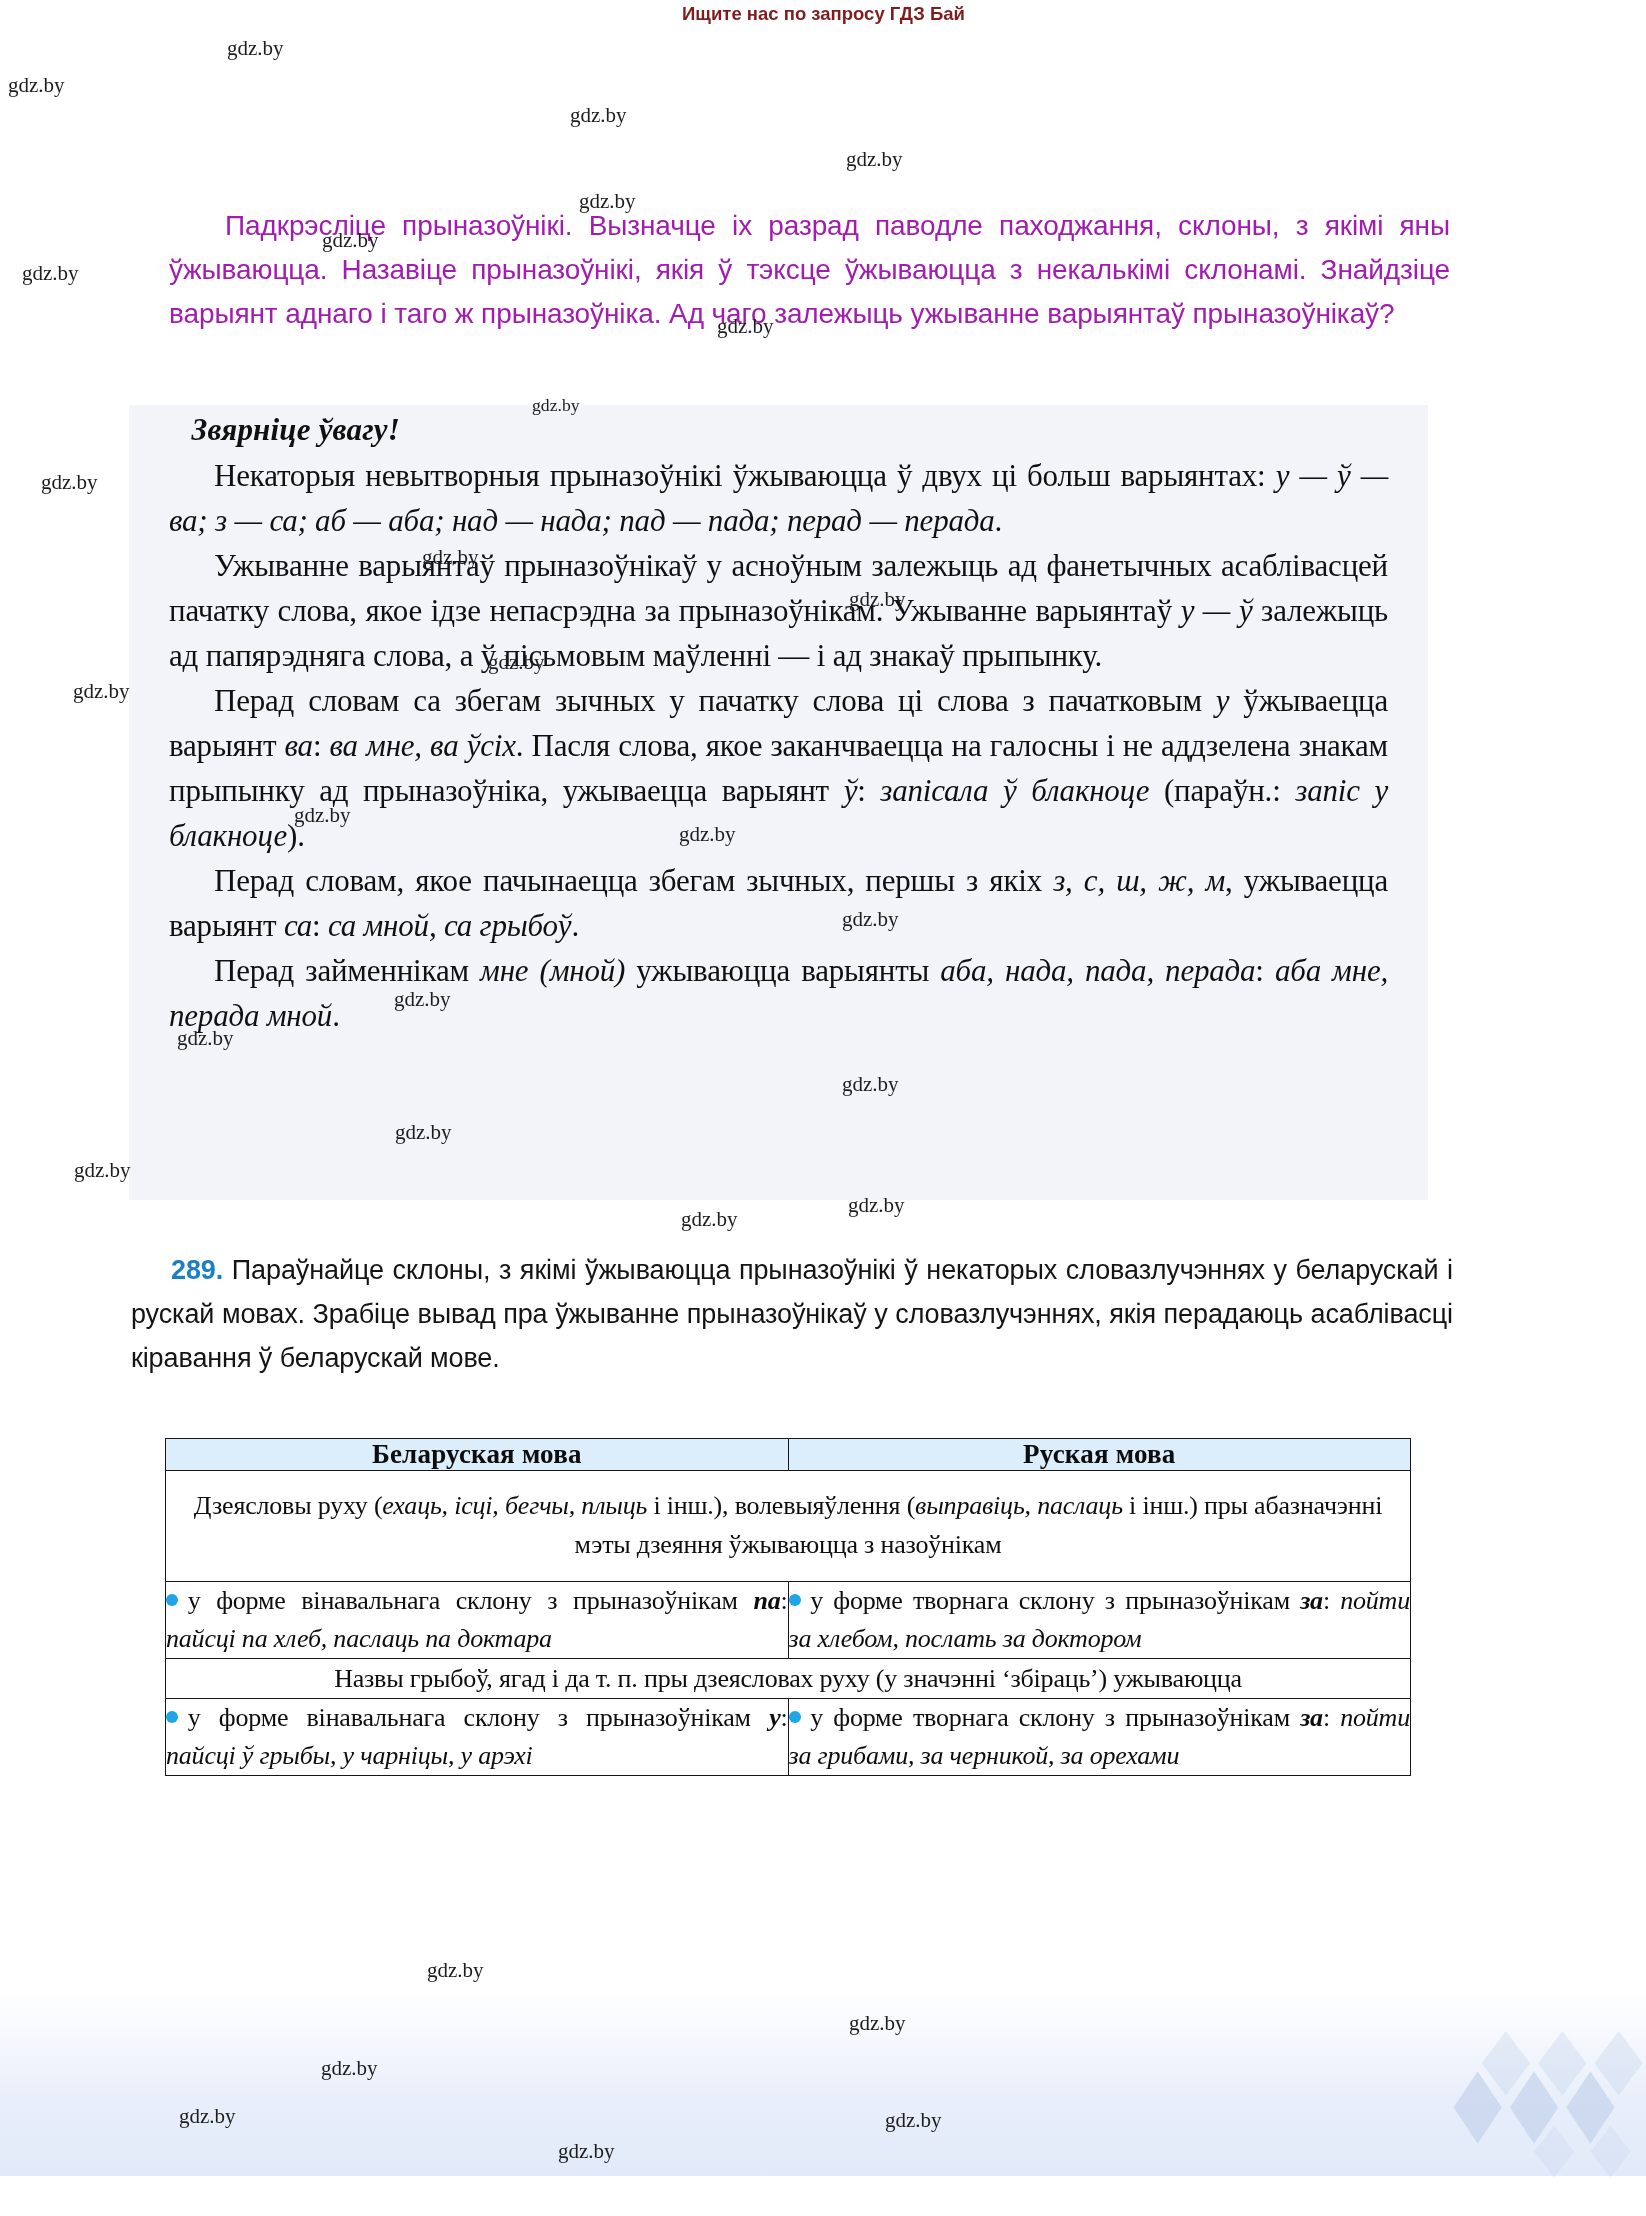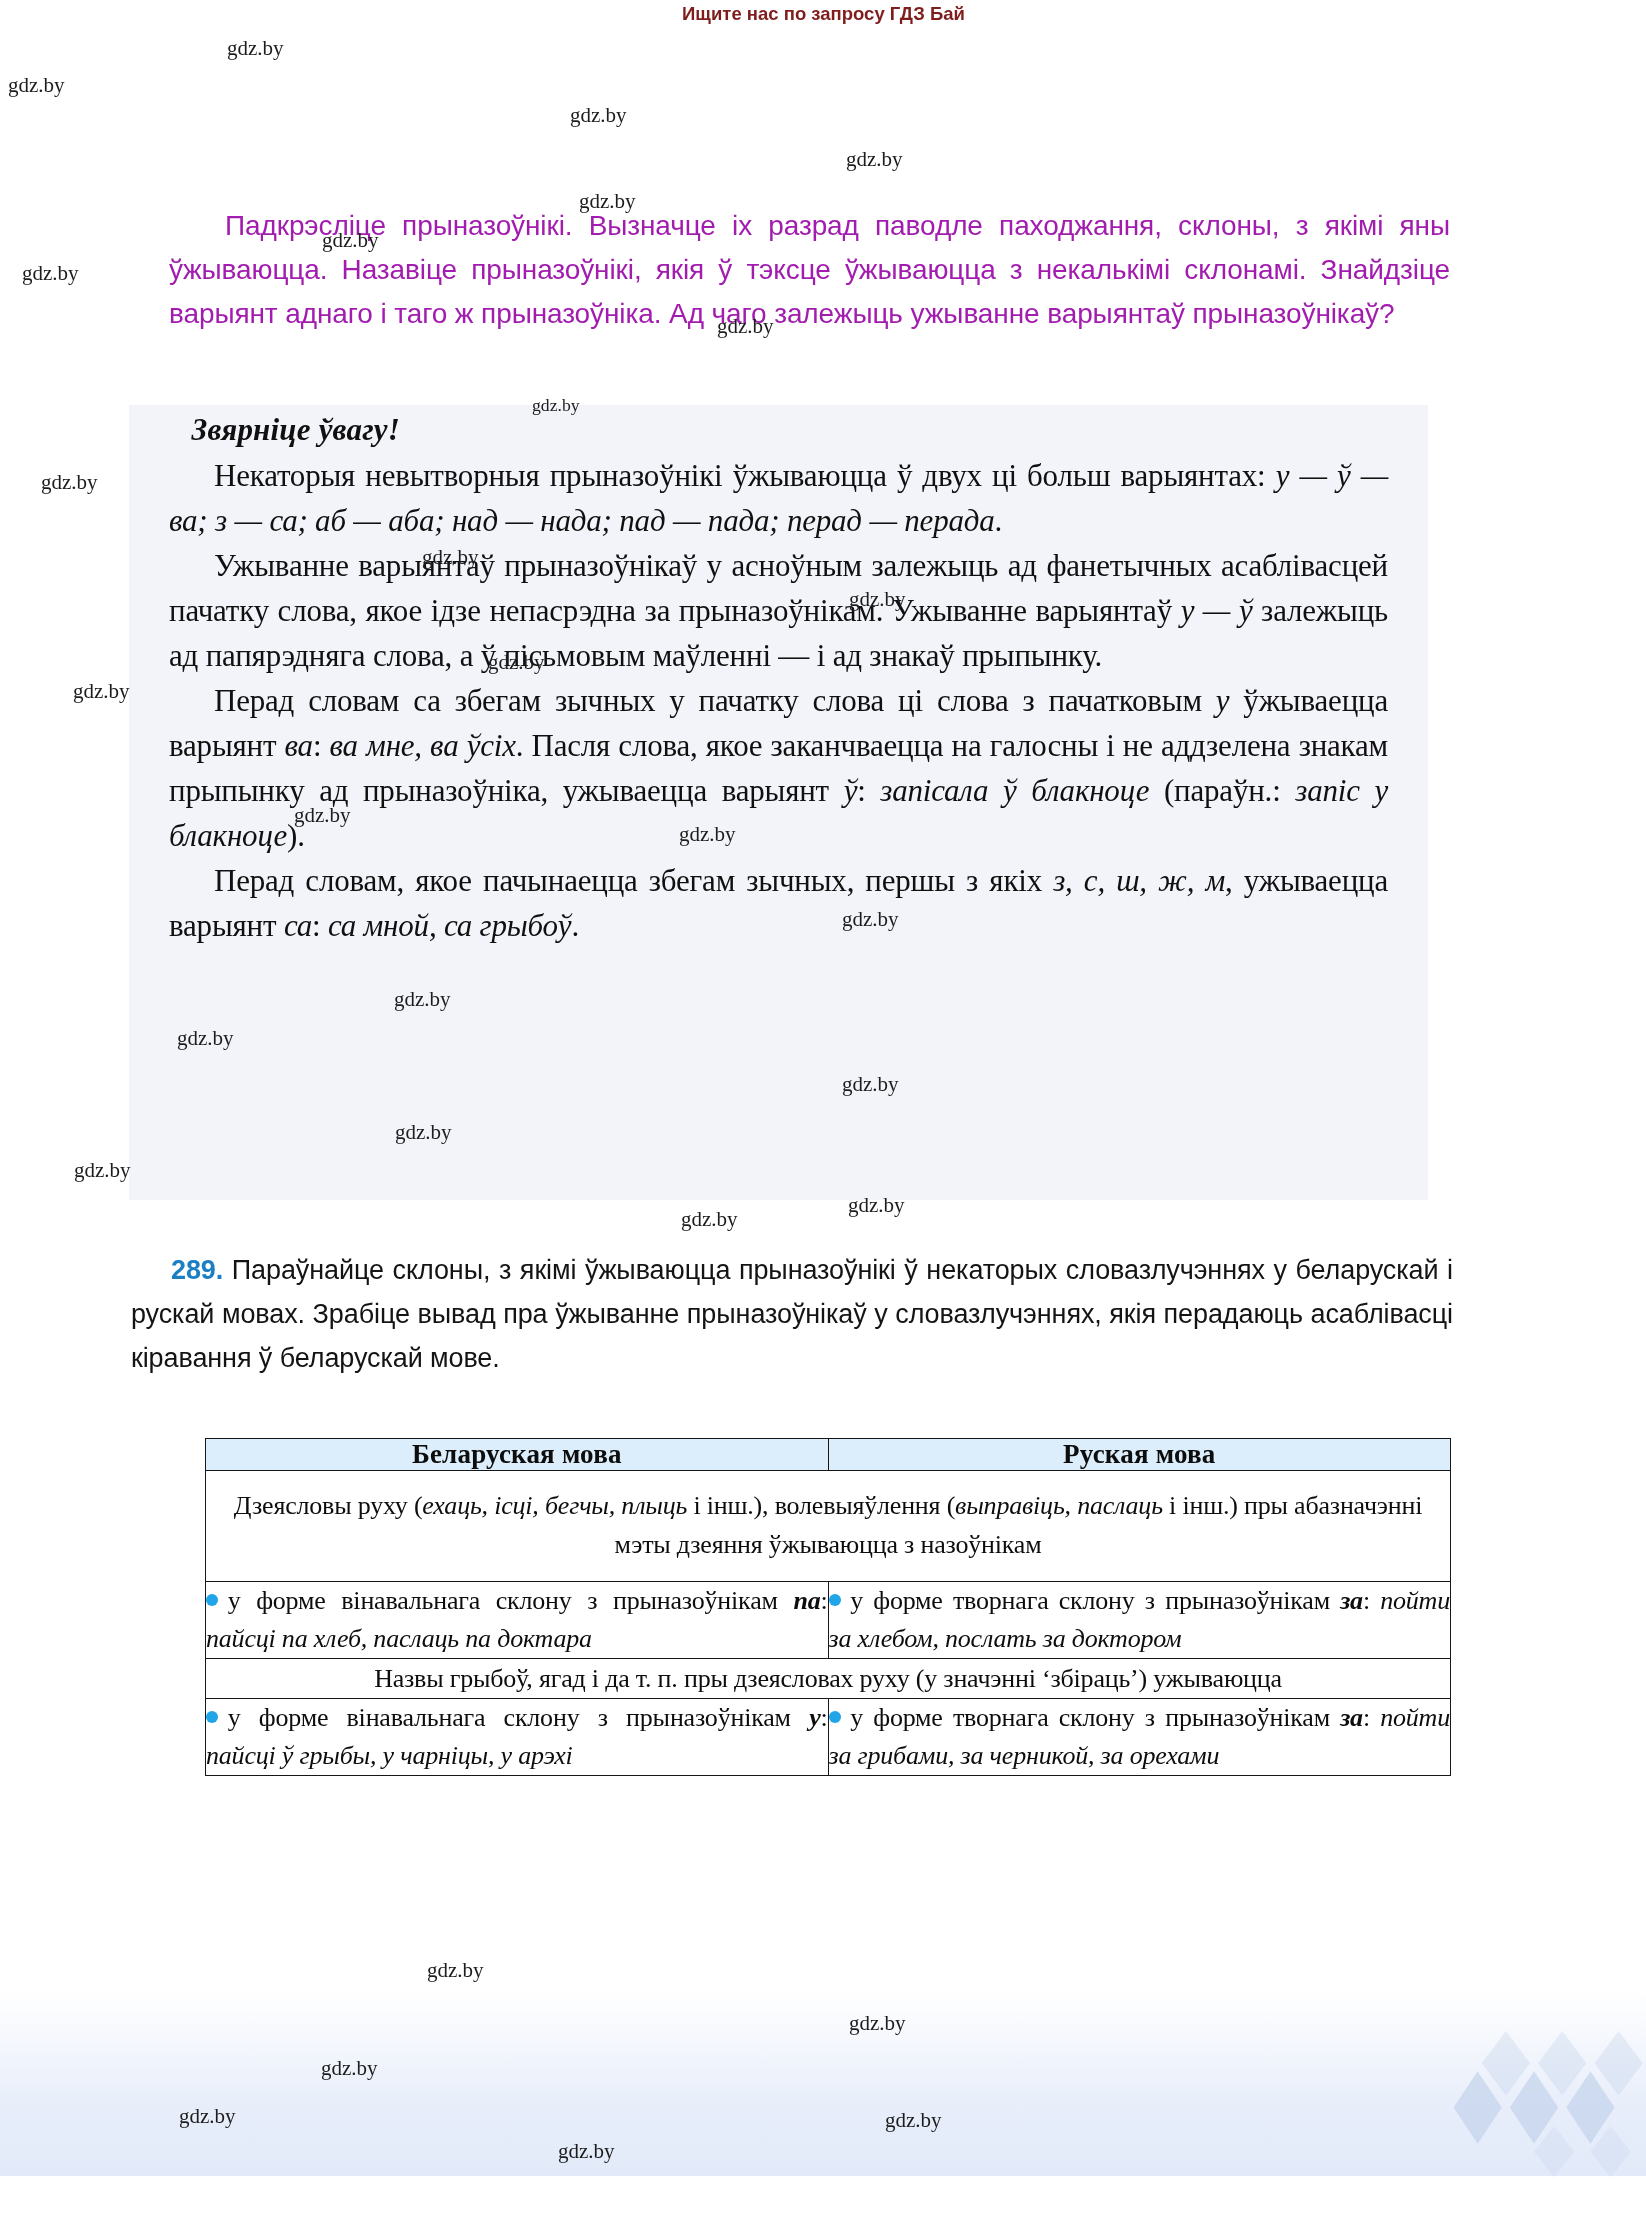--- a/index.html
+++ b/index.html
@@ -122,21 +122,20 @@
     top: 1438px;
     width: 1246px;
     z-index: 15;
   }
   table.cmp {
     border-collapse: collapse;
     width: 100%;
     font-family: "Liberation Serif", serif;
     color: #0d0d0d;
     table-layout: fixed;
-    margin-left: 40px;
   }
   table.cmp td, table.cmp th {
     border: 1.6px solid #161616;
     vertical-align: top;
     padding: 0;
   }
   th.hdr {
     background: #dceefb;
     font-family: "Liberation Serif", serif;
     font-weight: 700;
@@ -258,20 +257,21 @@
     <div class="note-title">Звярніце ўвагу!</div>
 
     <p class="note-par"><span>Некаторыя невытворныя прыназоўнікі ўжываюцца ў двух ці больш варыянтах: </span><i>у — ў — ва; з — са; аб — аба; над — нада; пад — пада; перад — перада</i><span>.</span></p>
 
     <p class="note-par"><span>Ужыванне варыянтаў прыназоўнікаў у асноўным залежыць ад фанетычных асаблівасцей пачатку слова, якое ідзе непасрэдна за прыназоўнікам. Ужыванне варыянтаў </span><i>у — ў</i><span> залежыць ад папярэдняга слова, а ў пісьмовым маўленні — і ад знакаў прыпынку.</span></p>
 
     <p class="note-par"><span>Перад словам са збегам зычных у пачатку слова ці слова з пачатковым </span><i>у</i><span> ўжываецца варыянт </span><i>ва</i><span>: </span><i>ва мне, ва ўсіх</i><span>. Пасля слова, якое заканчваецца на галосны і не аддзелена знакам прыпынку ад прыназоўніка, ужываецца варыянт </span><i>ў</i><span>: </span><i>запісала ў блакноце</i><span> (параўн.: </span><i>запіс у блакноце</i><span>).</span></p>
 
     <p class="note-par"><span>Перад словам, якое пачынаецца збегам зычных, першы з якіх </span><i>з, с, ш, ж, м</i><span>, ужываецца варыянт </span><i>са</i><span>: </span><i>са мной, са грыбоў</i><span>.</span></p>
 
+    <p class="note-par"><span>Перад займеннікам </span><i>мне (мной)</i><span> ужываюцца варыянты </span><i>аба, нада, пада, перада</i><span>: </span><i>аба мне, перада мной</i><span>.</span></p>
   </div>
 
   <div class="ex-par"><span class="ex-num">289.</span><span> Параўнайце склоны, з якімі ўжываюцца прыназоўнікі ў некаторых словазлучэннях у беларускай і рускай мовах. Зрабіце вывад пра ўжыванне прыназоўнікаў у словазлучэннях, якія перадаюць асаблівасці кіравання ў беларускай мове.</span></div>
 
   <div class="tbl-wrap">
     <table class="cmp">
       <colgroup>
           <col style="width:50%">
           <col style="width:50%">
         </colgroup>

